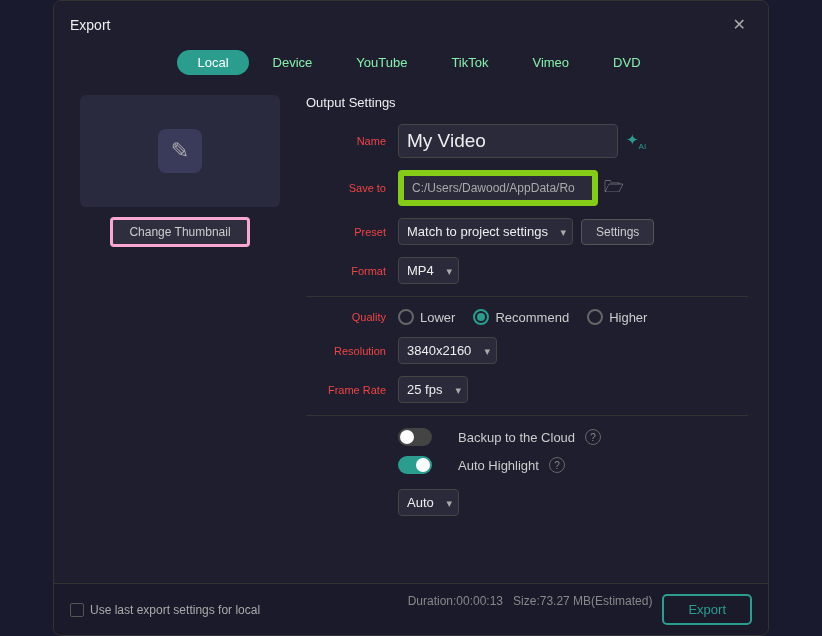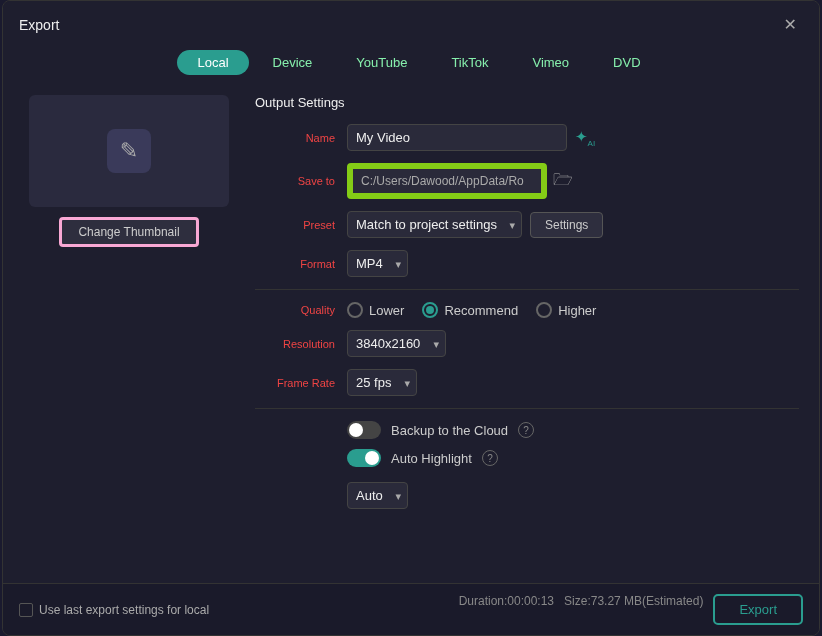--- a/index.html
+++ b/index.html
@@ -8,21 +8,21 @@
       height: 636px;
       background: #1a1a2e;
       font-family: 'Segoe UI', Arial, sans-serif;
       font-size: 13px;
       color: #ccc;
       display: flex;
       align-items: center;
       justify-content: center;
     }
     .dialog {
-      width: 818px;
+      width: 716px;
       height: 636px;
       background: #1e1e2e;
       border-radius: 8px;
       border: 1px solid #333;
       display: flex;
       flex-direction: column;
       overflow: hidden;
     }
     .title-bar {
       display: flex;
@@ -135,21 +135,21 @@
       font-size: 11px;
       margin-right: 12px;
       flex-shrink: 0;
     }
     .field-input {
       background: #2a2a3a;
       border: 1px solid #444;
       border-radius: 4px;
       color: #eee;
       padding: 5px 8px;
-      font-size: 13px;
+      font-size: 19px;
       outline: none;
       width: 220px;
     }
     .name-row {
       display: flex;
       align-items: center;
       gap: 8px;
     }
     .ai-icon {
       color: #2a9d8f;
@@ -271,21 +271,21 @@
       position: absolute;
       width: 14px;
       height: 14px;
       background: #fff;
       border-radius: 50%;
       top: 2px;
       transition: left 0.15s;
     }
     .toggle.off .toggle-knob { left: 2px; }
     .toggle.on .toggle-knob { left: 18px; }
-    .toggle-label { color: #ccc; font-size: 13px; }
+    .toggle-label { color: #ccc; font-size: 13px; margin-left: 16px; }
     .help-icon {
       width: 16px;
       height: 16px;
       border-radius: 50%;
       border: 1px solid #666;
       display: flex;
       align-items: center;
       justify-content: center;
       font-size: 10px;
       color: #888;

